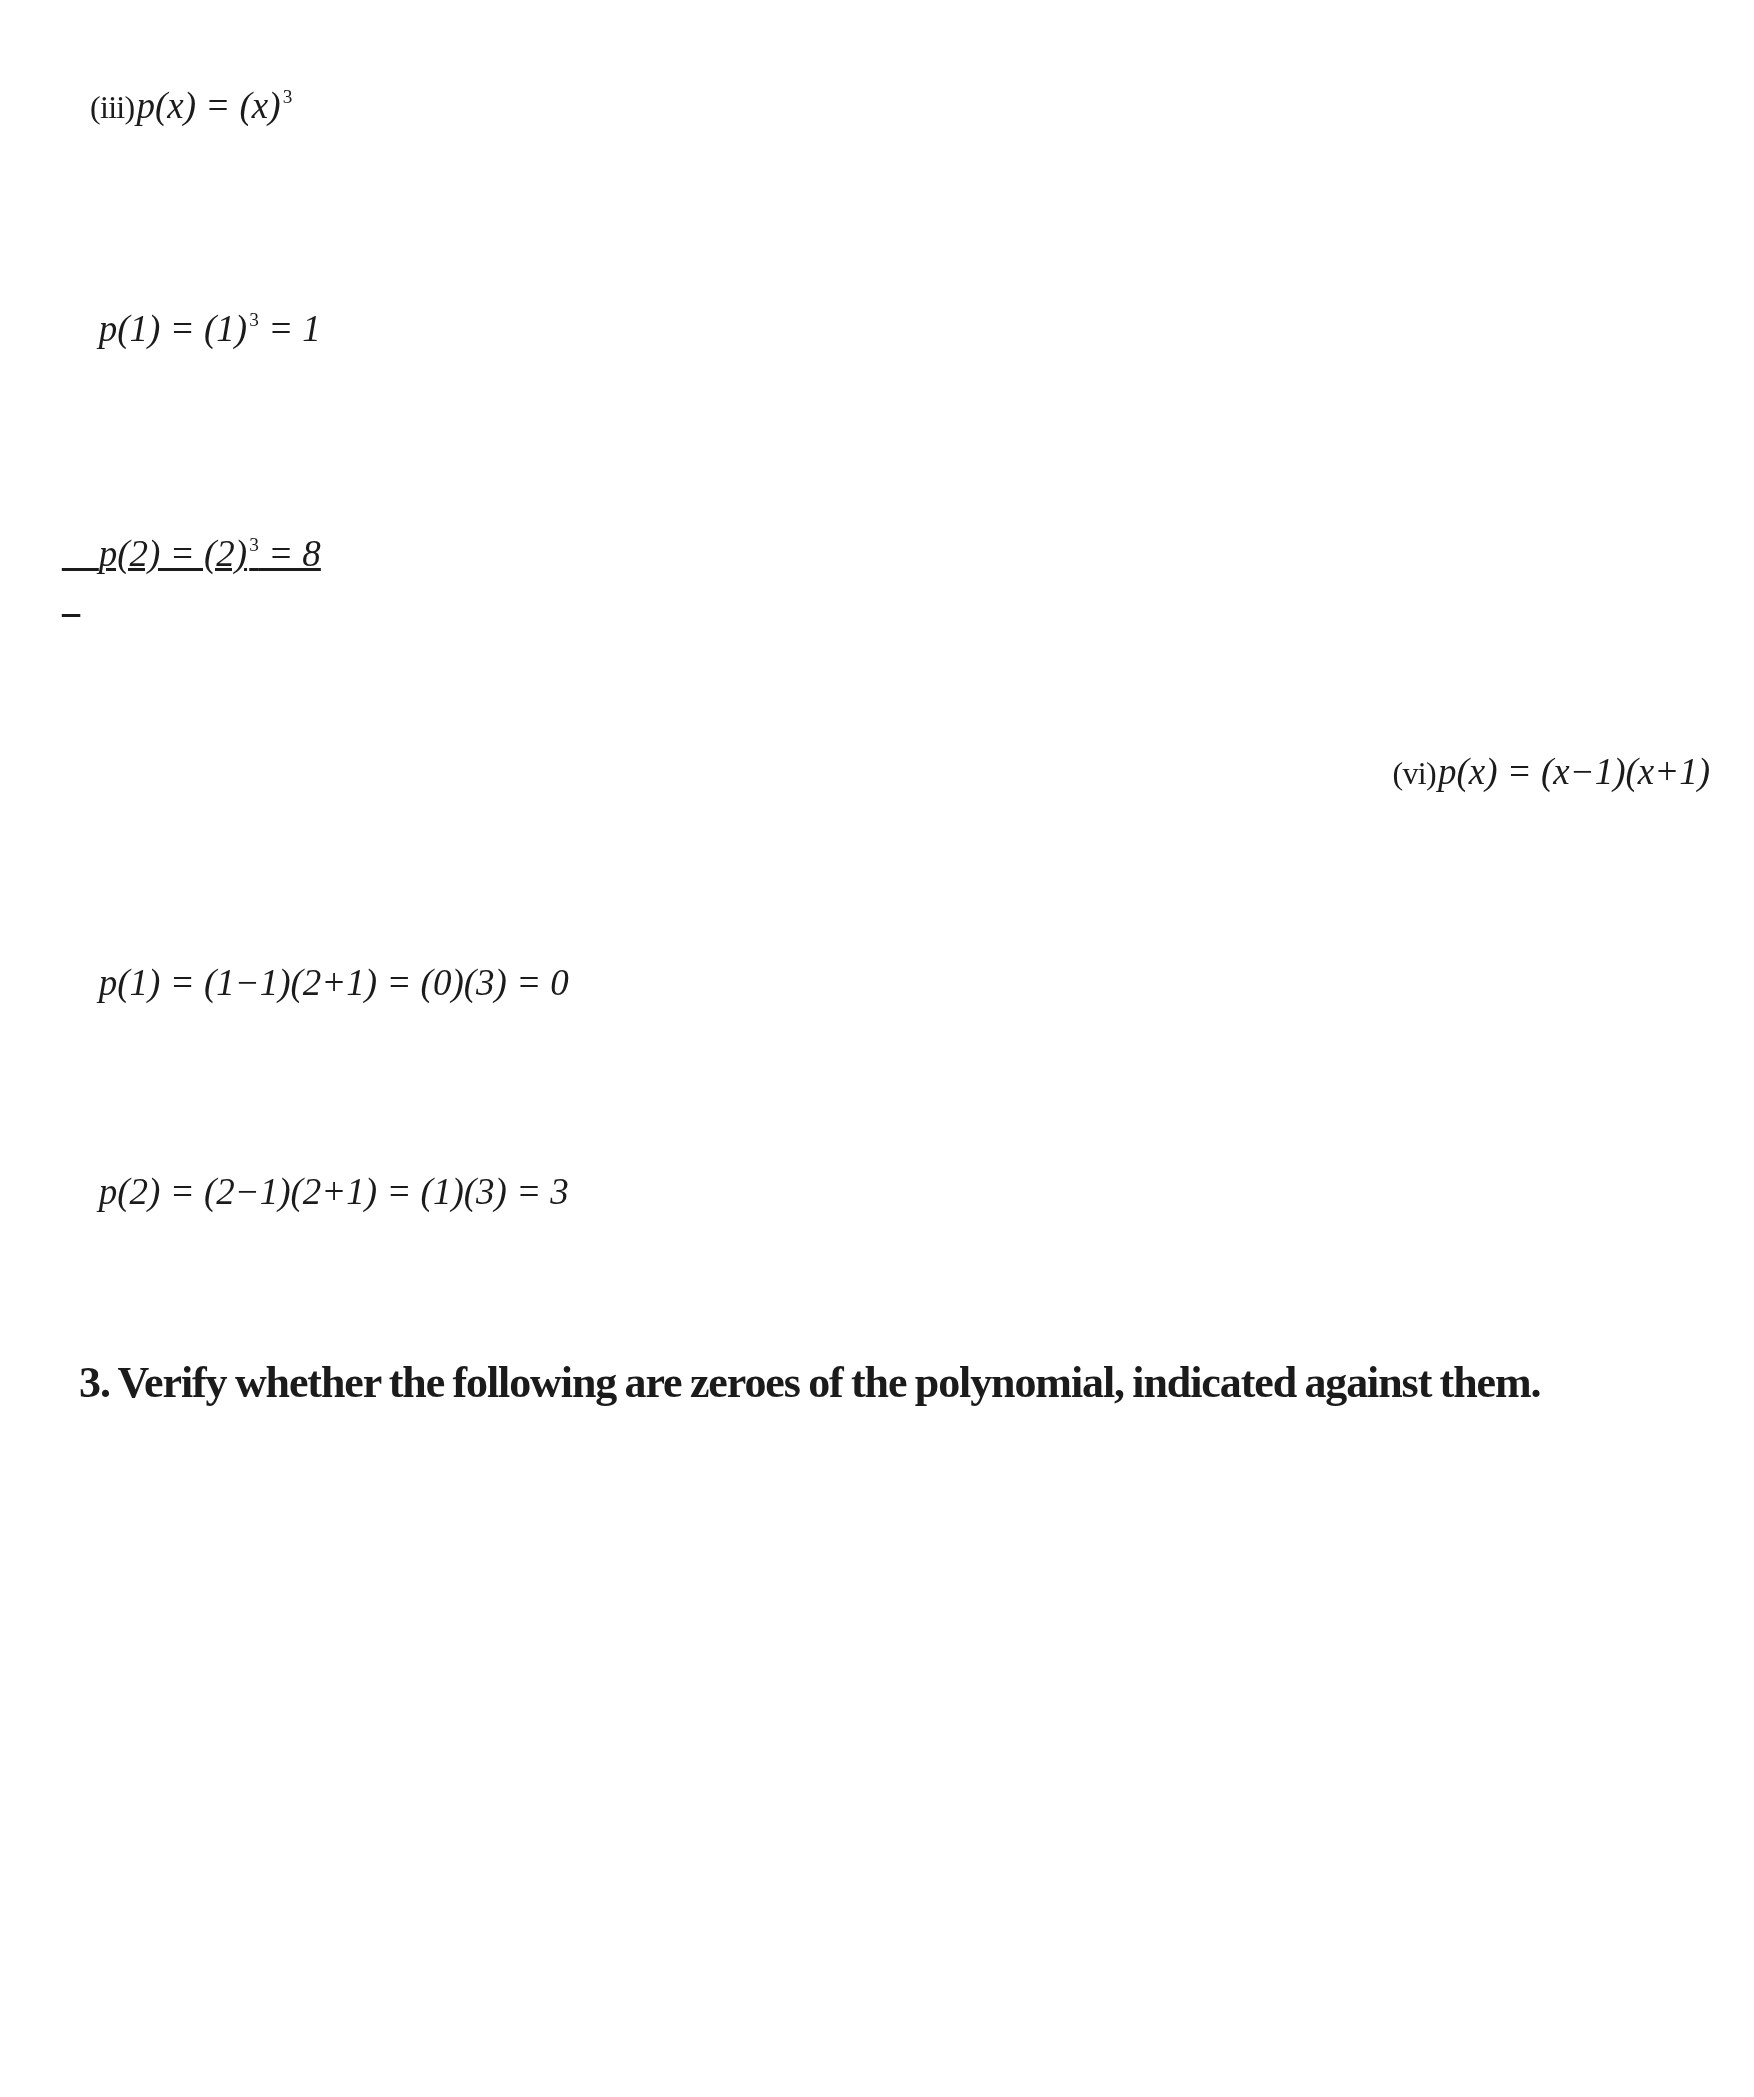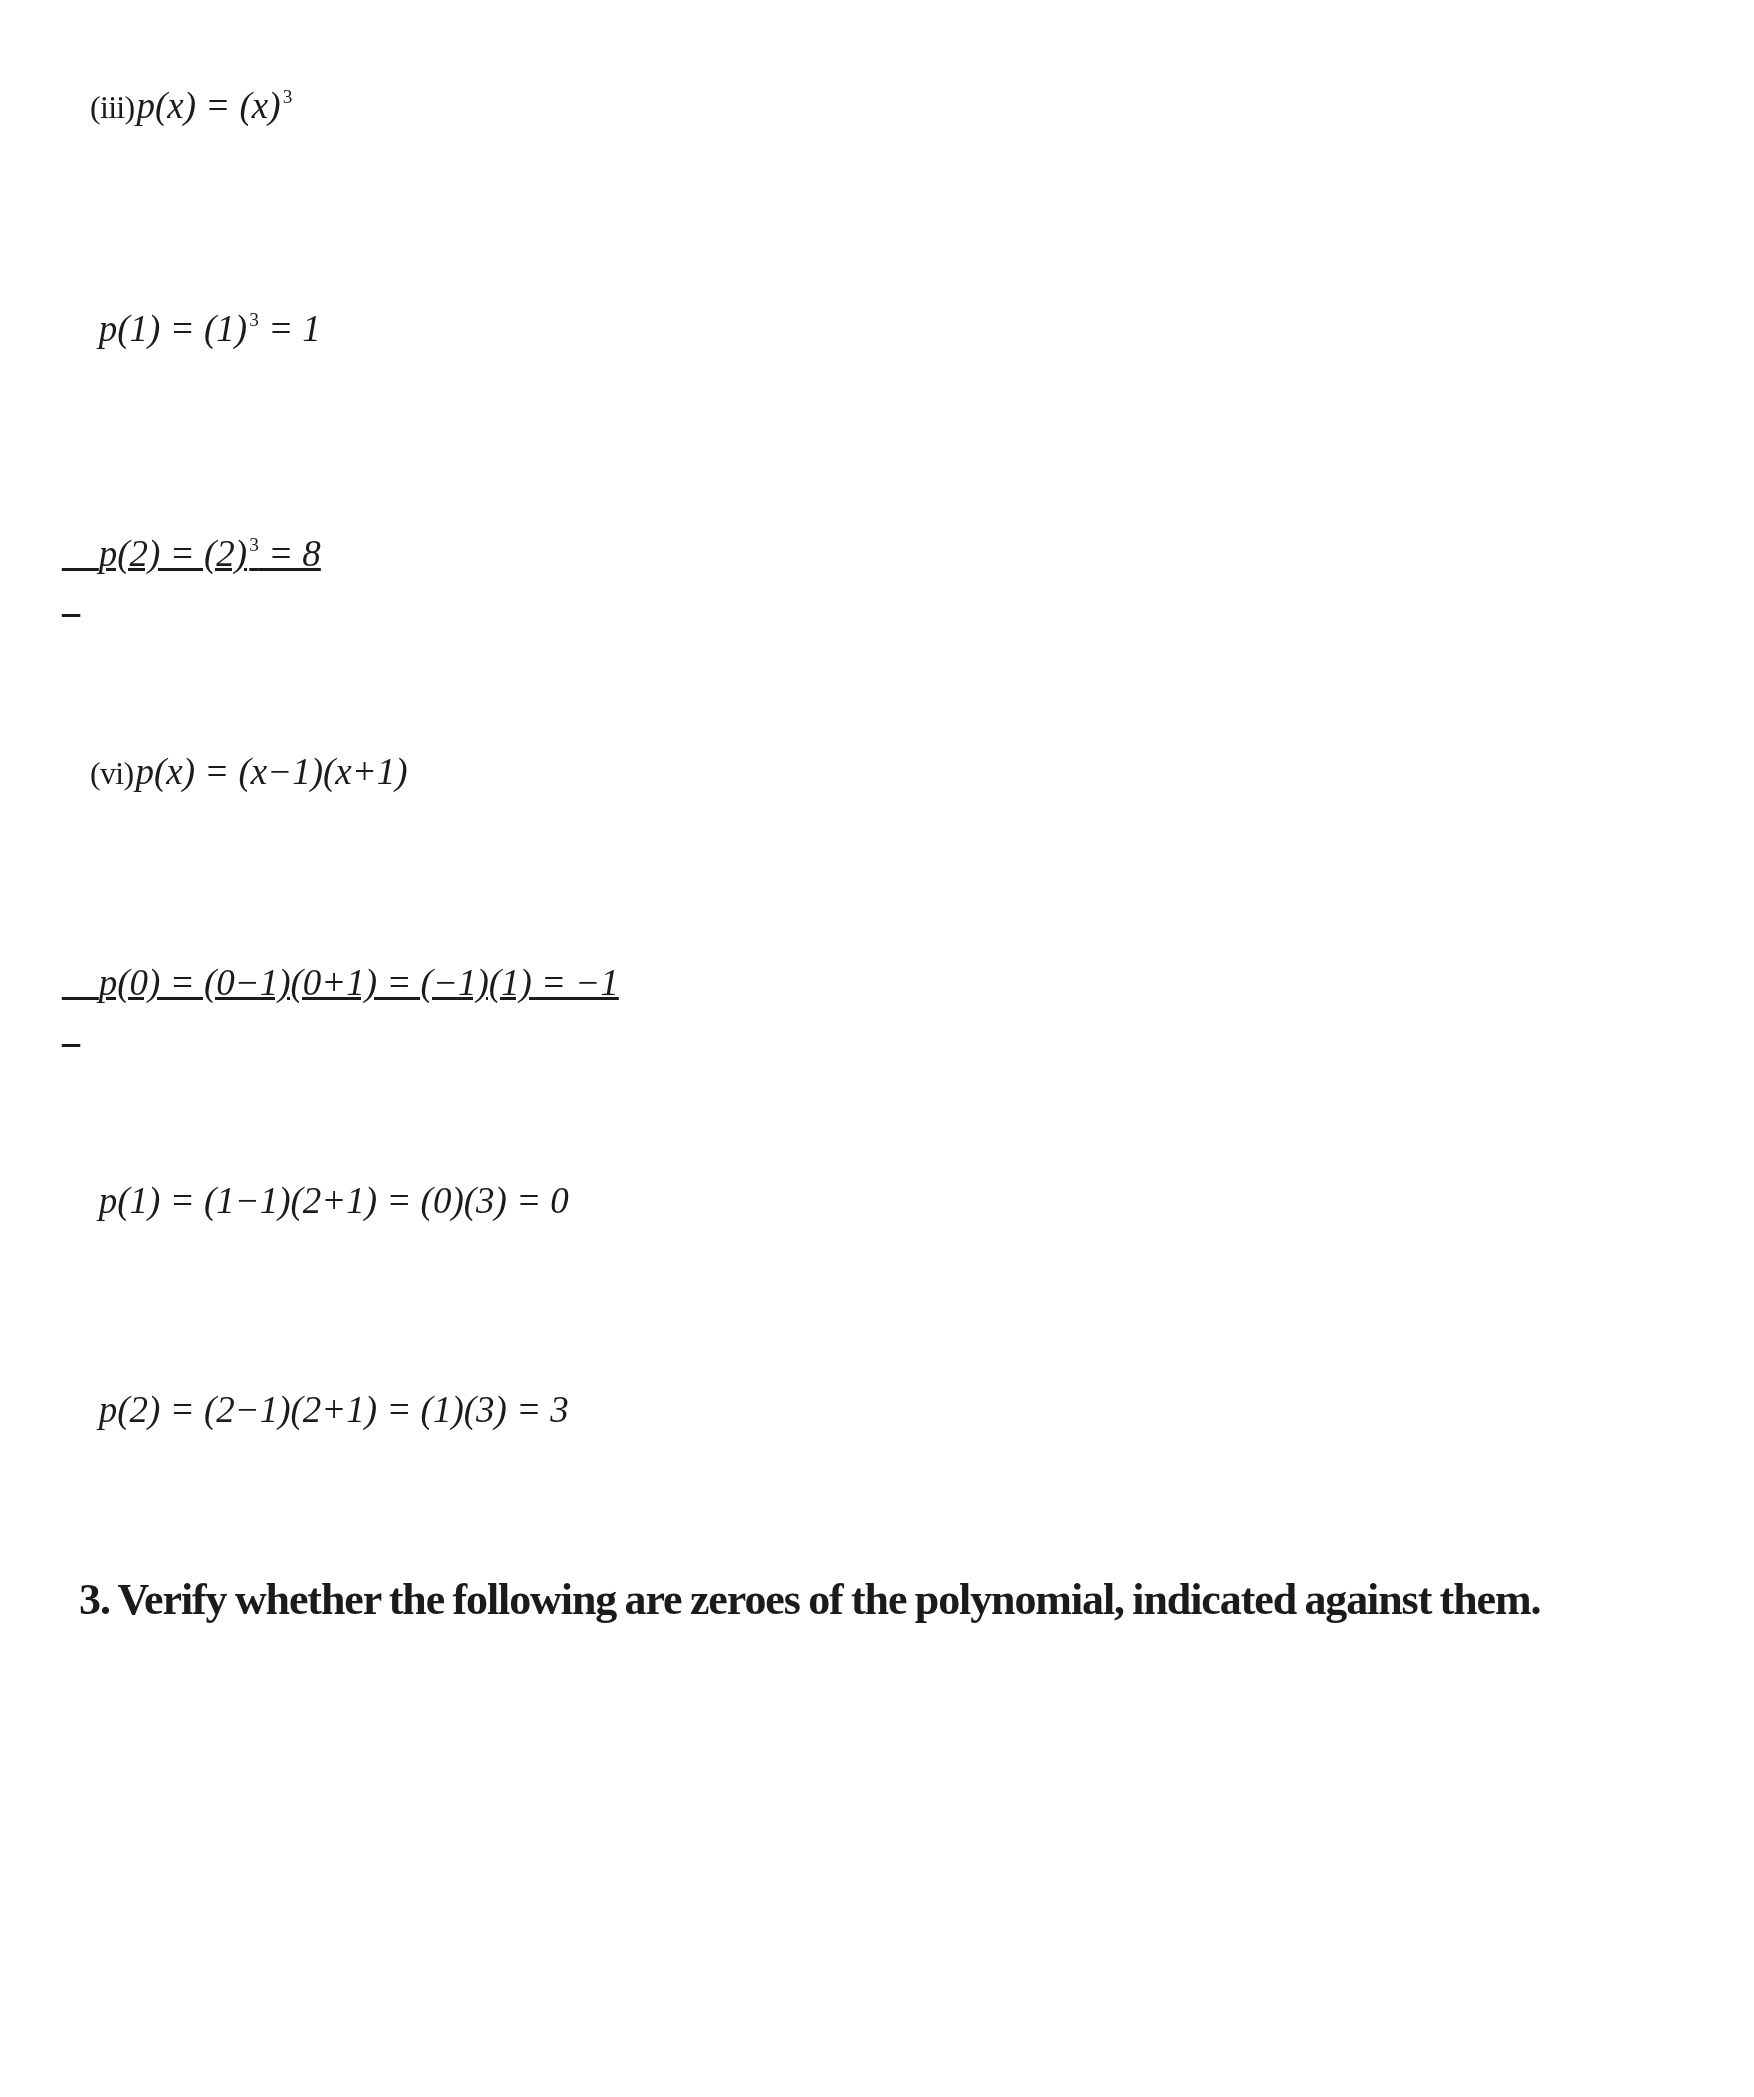--- a/index.html
+++ b/index.html
@@ -72,21 +72,21 @@
     word-spacing: -1.5px;
     margin: 0 0 62px 26px;
     line-height: 1.2;
   }
 
   
   .mb-115 { margin-bottom: 84px; }
   .mb-110 { margin-bottom: 81px; }
   .mb-118 { margin-bottom: 86px; }
   .mb-108 { margin-bottom: 79px; text-decoration: underline; }
-  .mb-100 { margin-bottom: 73px; }
+  .mb-100 { margin-bottom: 73px; text-align: right; }
   .mb-95  { margin-bottom: 70px; }
   .mb-130 { margin-bottom: 95px; font-family: Liberation Serif, serif; }
   .mb-22  { margin-bottom: 16px; }
   .mb-30  { margin-bottom: 22px; }
 </style>
 </head>
 <body>
 
 <div class="page">
 
@@ -100,23 +100,20 @@
   </div>
 
   <div class="eq-line cont mb-108">
     <span class="math">p(2) = (2)</span><sup class="expo">3</sup><span class="math"> = 8</span>
   </div>
 
   <div class="eq-line mb-100">
     <span class="lbl">(vi)</span><span class="math">p(x) = (x−1)(x+1)</span>
   </div>
 
-  <div class="eq-line cont mb-108">
-    <span class="math">p(0) = (0−1)(0+1) = (−1)(1) = −1</span>
-  </div>
 
   <div class="eq-line cont mb-95">
     <span class="math">p(1) = (1−1)(2+1) = (0)(3) = 0</span>
   </div>
 
   <div class="eq-line cont mb-130">
     <span class="math">p(2) = (2−1)(2+1) = (1)(3) = 3</span>
   </div>
 
   <div class="heading">3. Verify whether the following are zeroes of the polynomial, indicated against them.</div>

